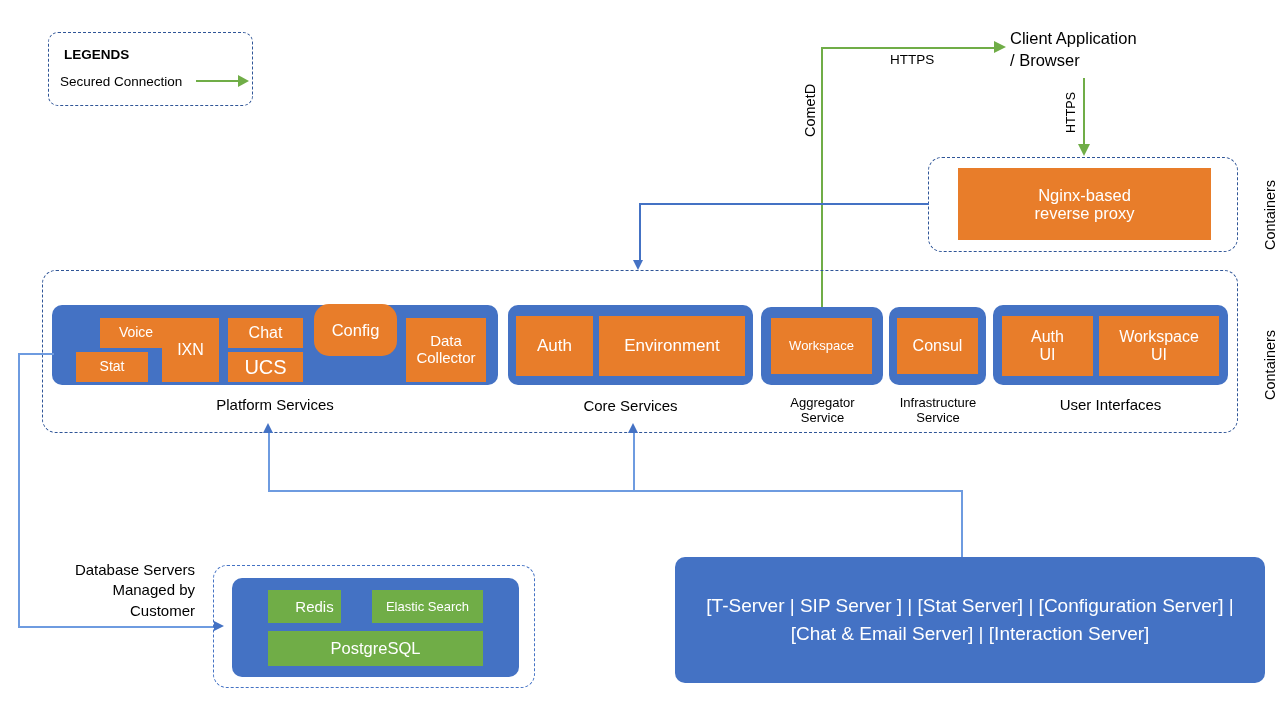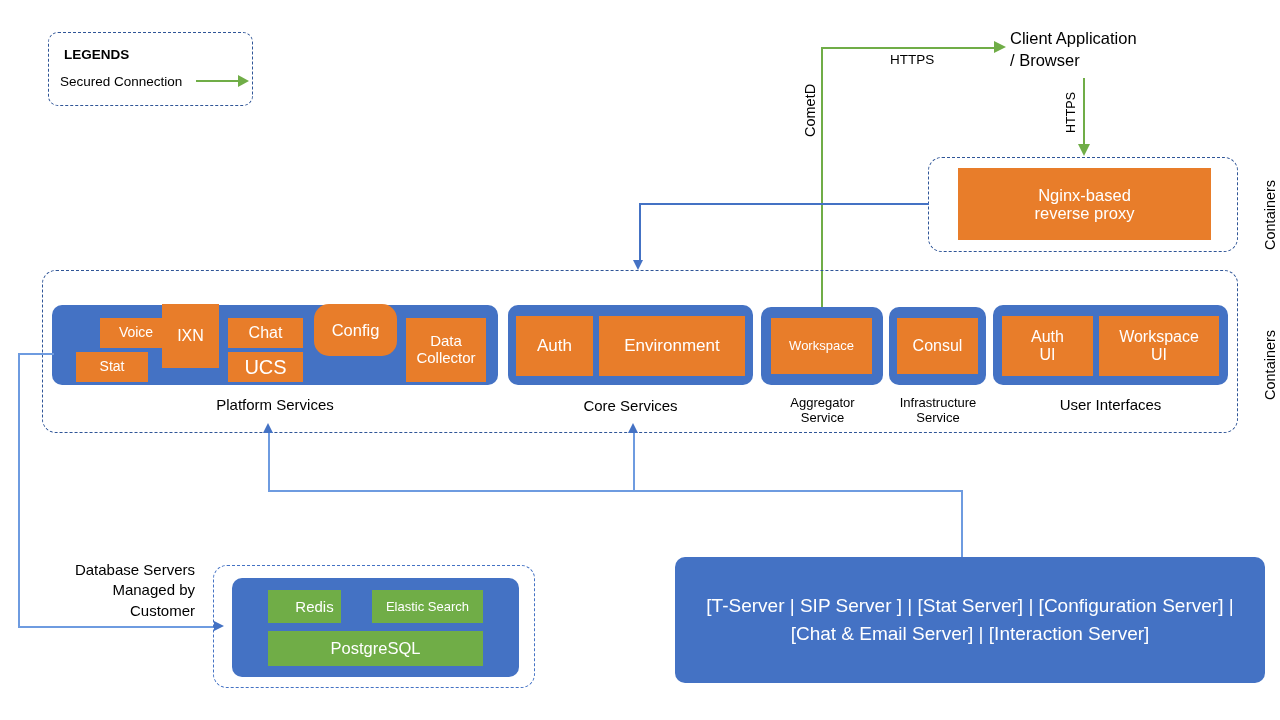--- a/index.html
+++ b/index.html
@@ -171,21 +171,21 @@
   <div class="abs hline" style="left:639px; top:203px; width:290px;"></div>
   <div class="abs vline" style="left:639px; top:203px; height:58px;"></div>
   <div class="abs arrow-down" style="left:633px; top:260px;"></div>
 
   <div class="abs dashed-container" style="left:42px; top:270px; width:1196px; height:163px;"></div>
   <div class="abs vert-label" style="left:1262px; top:400px;">Containers</div>
 
   <div class="abs blue-group" style="left:52px; top:305px; width:446px; height:80px;"></div>
   <div class="abs orange-box" style="left:76px; top:318px; width:72px; height:30px; font-size:14px;margin-left:24px;">Voice</div>
   <div class="abs orange-box" style="left:76px; top:352px; width:72px; height:30px; font-size:14px;">Stat</div>
-  <div class="abs orange-box" style="left:162px; top:304px; width:57px; height:64px; font-size:16px;">IXN</div>
+  <div class="abs orange-box" style="left:162px; top:318px; width:57px; height:64px; font-size:16px;">IXN</div>
   <div class="abs orange-box" style="left:228px; top:318px; width:75px; height:30px; font-size:16px;">Chat</div>
   <div class="abs orange-box" style="left:228px; top:352px; width:75px; height:30px; font-size:20px;">UCS</div>
   <div class="abs orange-box" style="left:314px; top:304px; width:83px; height:52px; font-size:16.5px;border-radius:15px;">Config</div>
   <div class="abs orange-box" style="left:406px; top:318px; width:80px; height:64px; font-size:15px;">Data
 Collector</div>
   <div class="abs group-caption" style="left:52px; top:397px; width:446px;">Platform Services</div>
 
   <div class="abs blue-group" style="left:508px; top:305px; width:245px; height:80px;"></div>
   <div class="abs orange-box" style="left:516px; top:316px; width:77px; height:60px; font-size:17px;">Auth</div>
   <div class="abs orange-box" style="left:599px; top:316px; width:146px; height:60px; font-size:17px;">Environment</div>

